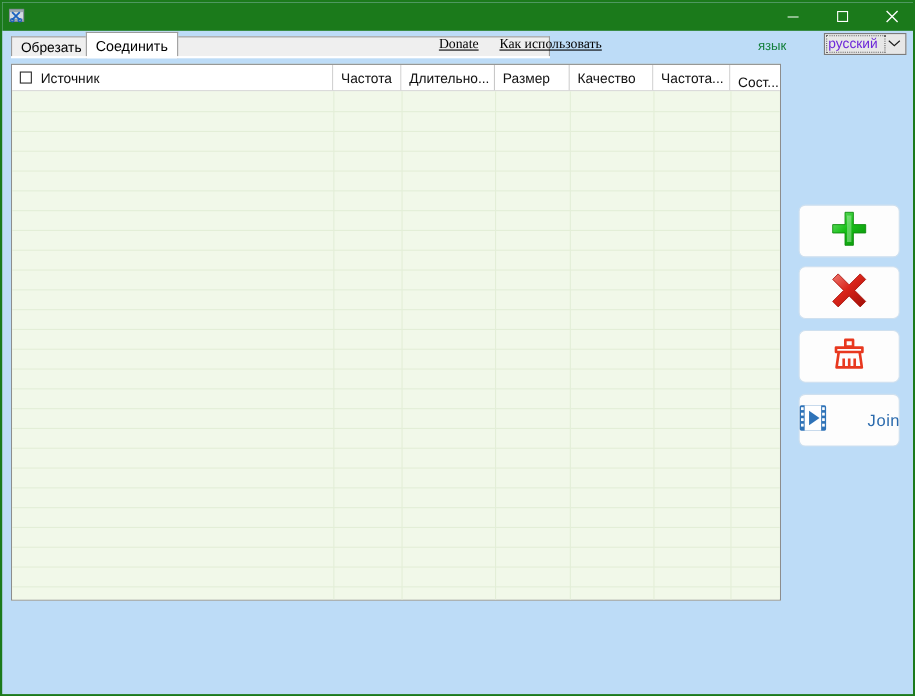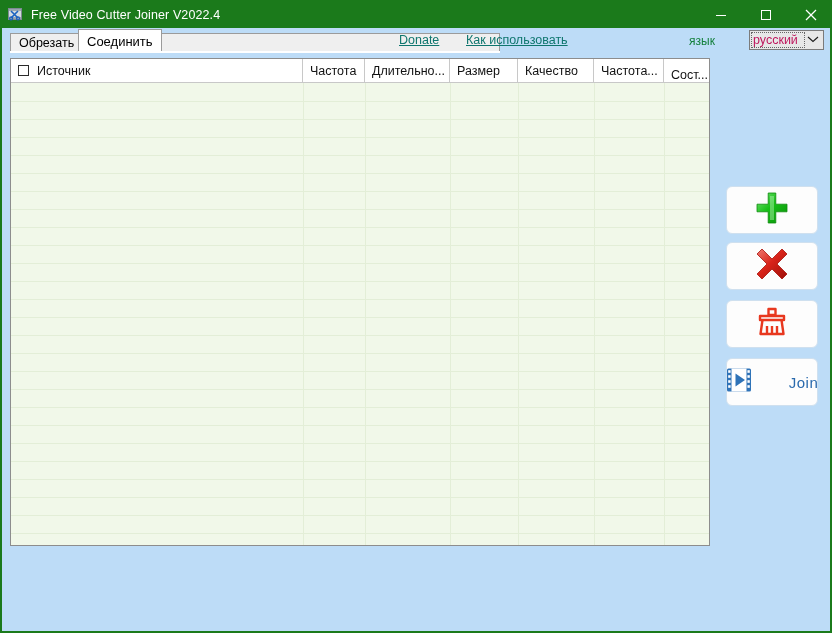--- a/index.html
+++ b/index.html
@@ -124,27 +124,28 @@
     width: 490px;
     height: 2px;
     background: #ffffff;
     z-index: 4;
   }
 
   
   .link {
     position: absolute;
     font-size: 12.5px;
-    color: #0f766e;
+    color: #000000;
     text-decoration: underline;
     white-space: nowrap;
     cursor: pointer;
+    font-family: Liberation Serif, serif;
   }
   #link-donate { left: 397px; top: 31px; }
-  #link-howto  { left: 464px; top: 31px; }
+  #link-howto  { left: 452px; top: 31px; }
 
   .lang-label {
     position: absolute;
     left: 687px; top: 32px;
     font-size: 12px;
     color: #15803d;
     white-space: nowrap;
   }
 
   .lang-select {
@@ -154,21 +155,21 @@
     box-sizing: border-box;
     background: #e7e7e7;
     border: 1px solid #7b7b7b;
     display: flex;
     align-items: center;
     padding: 0 2px 0 1px;
   }
   .lang-value {
     flex: 1;
     font-size: 12.5px;
-    color: #be185d;
+    color: #6d28d9;
     border: 1px dotted #666;
     padding: 0 1px;
     line-height: 14px;
     white-space: nowrap;
     overflow: hidden;
   }
   .lang-arrow {
     width: 16px;
     text-align: center;
     font-size: 10px;
@@ -274,21 +275,20 @@
       <svg width="16" height="16" viewBox="0 0 16 16">
         <rect x="0" y="1" width="14" height="12" fill="#7e8a93"></rect>
         <rect x="1" y="2" width="12" height="10" fill="#d3dbe0"></rect>
         <rect x="1" y="2" width="12" height="2" fill="#9aa6ae"></rect>
         <rect x="1" y="10" width="12" height="2" fill="#9aa6ae"></rect>
         <path d="M3 4 L10 11 M10 4 L3 11" stroke="#1a62c0" stroke-width="1.6" fill="none"></path>
         <circle cx="3.2" cy="11.4" r="1.5" fill="none" stroke="#1a62c0" stroke-width="1.2"></circle>
         <circle cx="10" cy="11.4" r="1.5" fill="none" stroke="#1a62c0" stroke-width="1.2"></circle>
       </svg>
     </span>
-    <span class="title-text">Free Video Cutter Joiner V2022.4</span>
 
     <div class="win-controls">
       <div class="win-btn">
         <svg width="12" height="12" viewBox="0 0 12 12">
           <line x1="1" y1="6.5" x2="11" y2="6.5" stroke="#ffffff" stroke-width="1"></line>
         </svg>
       </div>
       <div class="win-btn">
         <svg width="12" height="12" viewBox="0 0 12 12">
           <rect x="1.5" y="1.5" width="9" height="9" fill="none" stroke="#ffffff" stroke-width="1"></rect>

